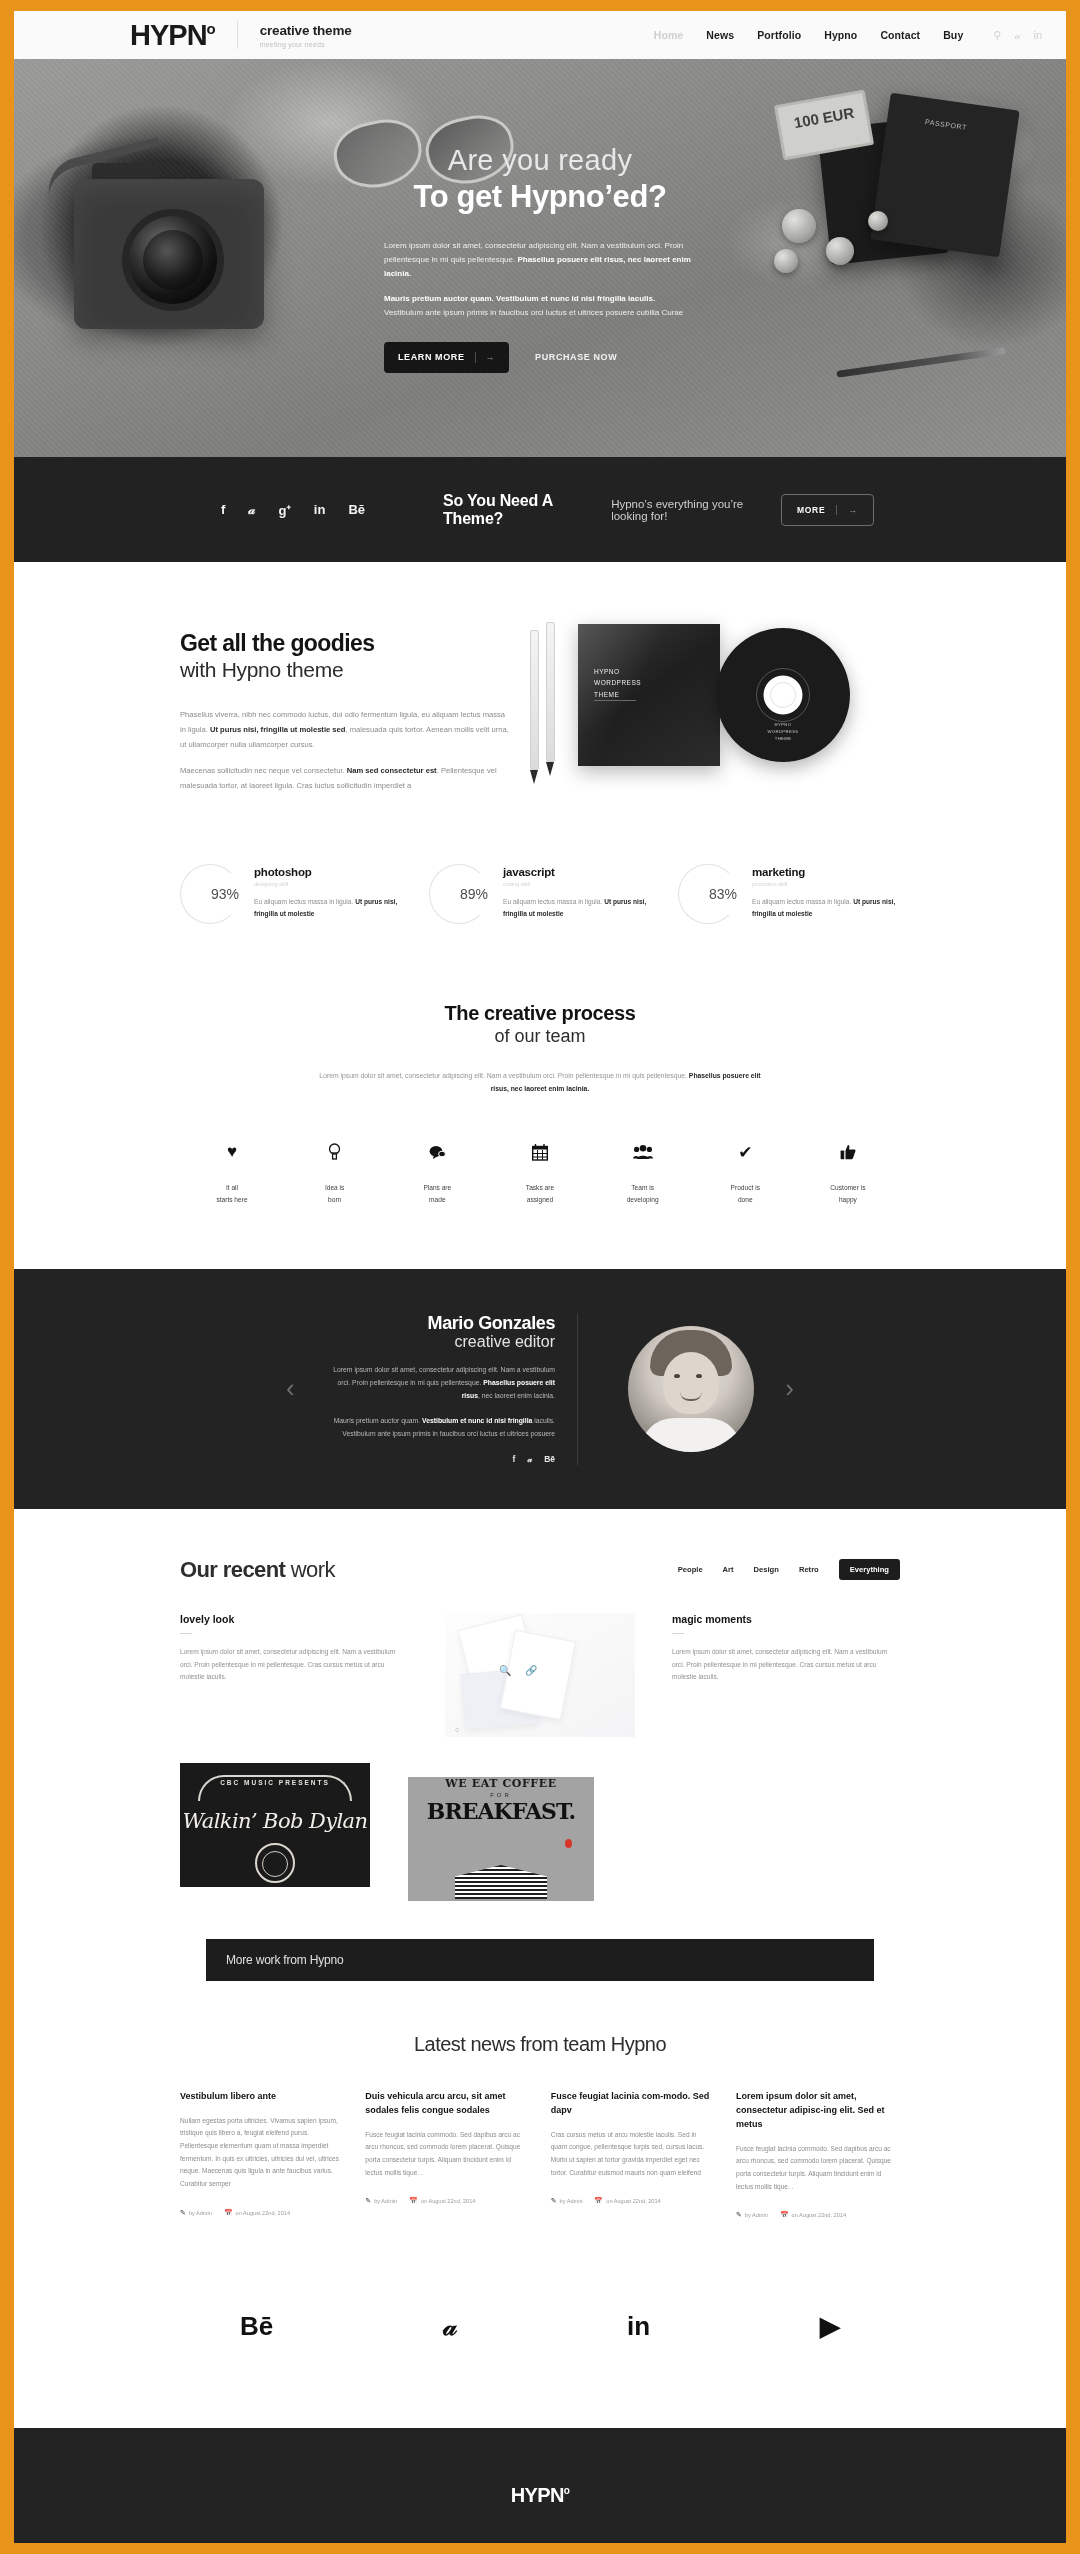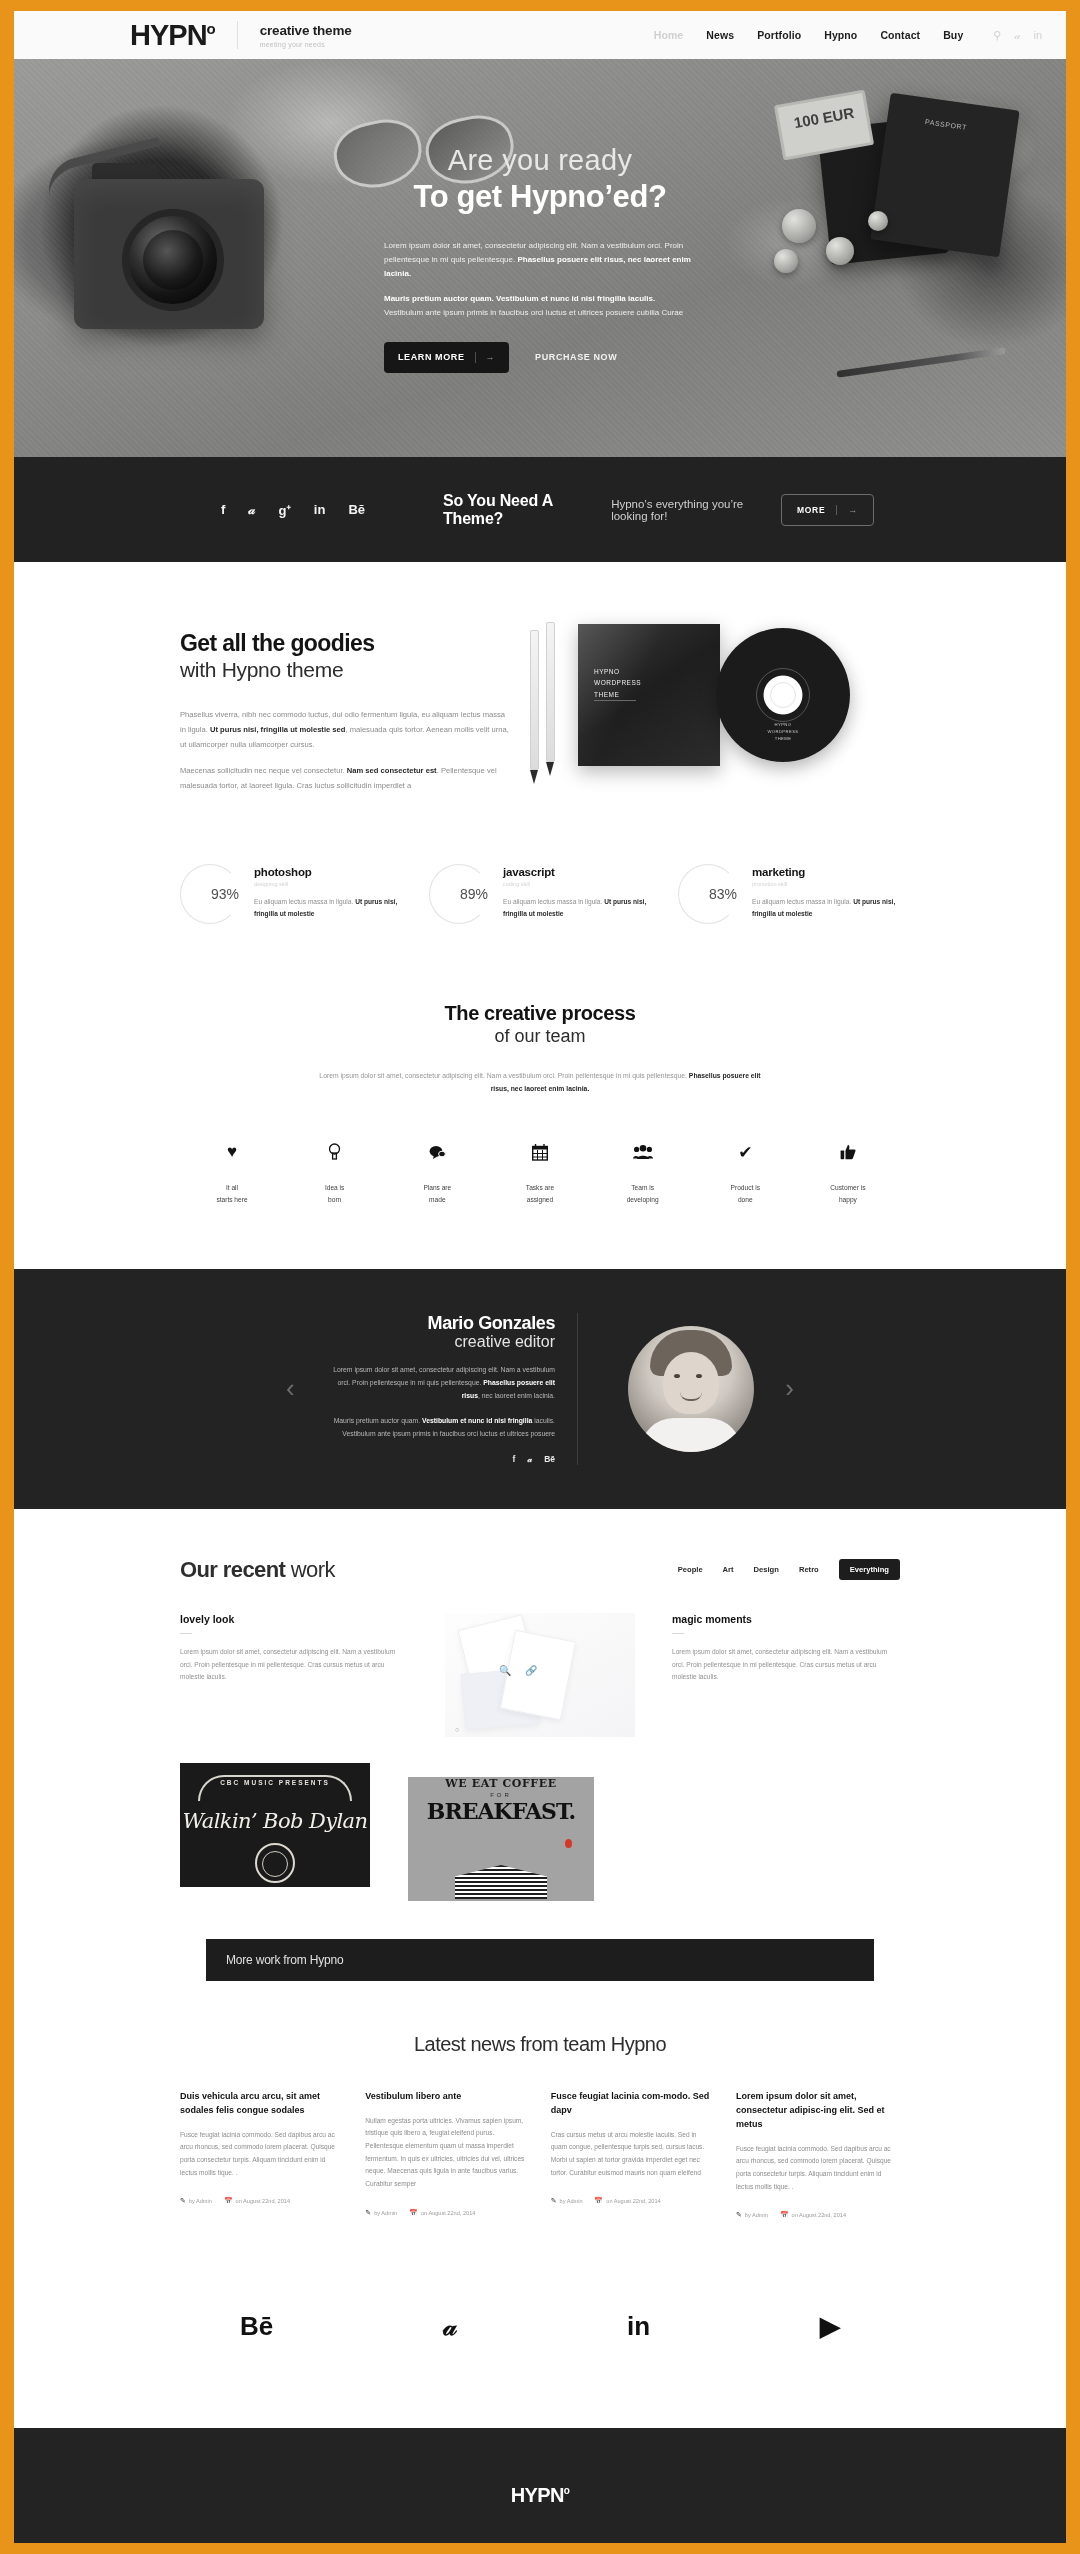--- a/index.html
+++ b/index.html
@@ -626,30 +626,30 @@
 
     <div class="morework">
       <span>More work </span><span>from Hypno</span>
     </div>
   </section>
 
   <section class="news">
     <div class="news-h"><span>Latest news from </span><span>team Hypno</span></div>
     <div class="news-grid">
       <div class="ncol">
-        <div class="n-t">Duis vehicula arcu arcu, sit amet sodales felis congue sodales</div>
-        <div class="n-b">Fusce feugiat lacinia commodo. Sed dapibus arcu ac arcu rhoncus, sed commodo lorem placerat. Quisque porta consectetur turpis. Aliquam tincidunt enim id lectus mollis tique. .</div>
+        <div class="n-t">Vestibulum libero ante</div>
+        <div class="n-b">Nullam egestas porta ultricies. Vivamus sapien ipsum, tristique quis libero a, feugiat eleifend purus. Pellentesque elementum quam ut massa imperdiet fermentum. In quis ex ultricies, ultricies dui vel, ultrices neque. Maecenas quis ligula in ante faucibus varius. Curabitur semper</div>
         <div class="n-meta">
           <span><i>✎</i><span>by Admin</span></span>
           <span><i>📅</i><span>on August 22nd, 2014</span></span>
         </div>
       </div>
       <div class="ncol">
-        <div class="n-t">Vestibulum libero ante</div>
-        <div class="n-b">Nullam egestas porta ultricies. Vivamus sapien ipsum, tristique quis libero a, feugiat eleifend purus. Pellentesque elementum quam ut massa imperdiet fermentum. In quis ex ultricies, ultricies dui vel, ultrices neque. Maecenas quis ligula in ante faucibus varius. Curabitur semper</div>
+        <div class="n-t">Duis vehicula arcu arcu, sit amet sodales felis congue sodales</div>
+        <div class="n-b">Fusce feugiat lacinia commodo. Sed dapibus arcu ac arcu rhoncus, sed commodo lorem placerat. Quisque porta consectetur turpis. Aliquam tincidunt enim id lectus mollis tique. .</div>
         <div class="n-meta">
           <span><i>✎</i><span>by Admin</span></span>
           <span><i>📅</i><span>on August 22nd, 2014</span></span>
         </div>
       </div>
       <div class="ncol">
         <div class="n-t">Fusce feugiat lacinia com-modo. Sed dapv</div>
         <div class="n-b">Cras cursus metus ut arcu molestie iaculis. Sed in quam congue, pellentesque turpis sed, cursus lacus. Morbi ut sapien at tortor gravida imperdiet eget nec tortor. Curabitur euismod mauris non quam eleifend</div>
         <div class="n-meta">
           <span><i>✎</i><span>by Admin</span></span>

